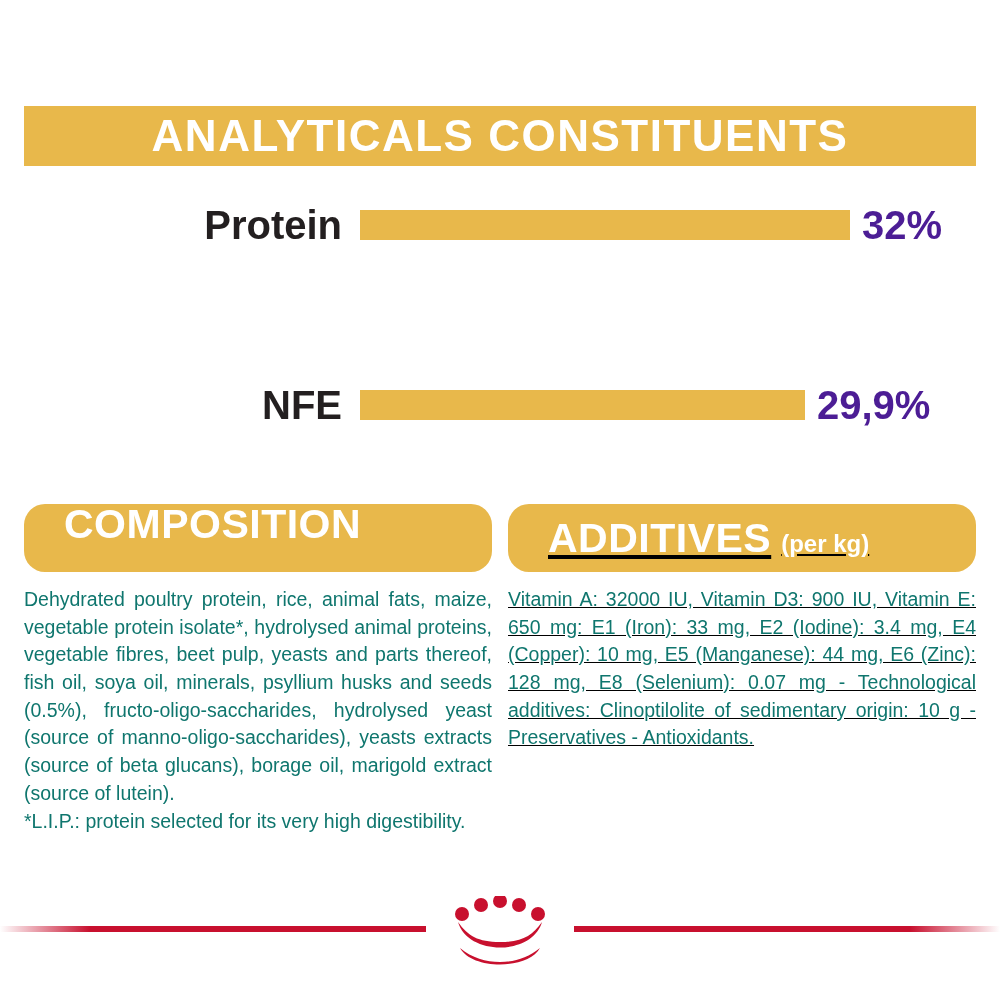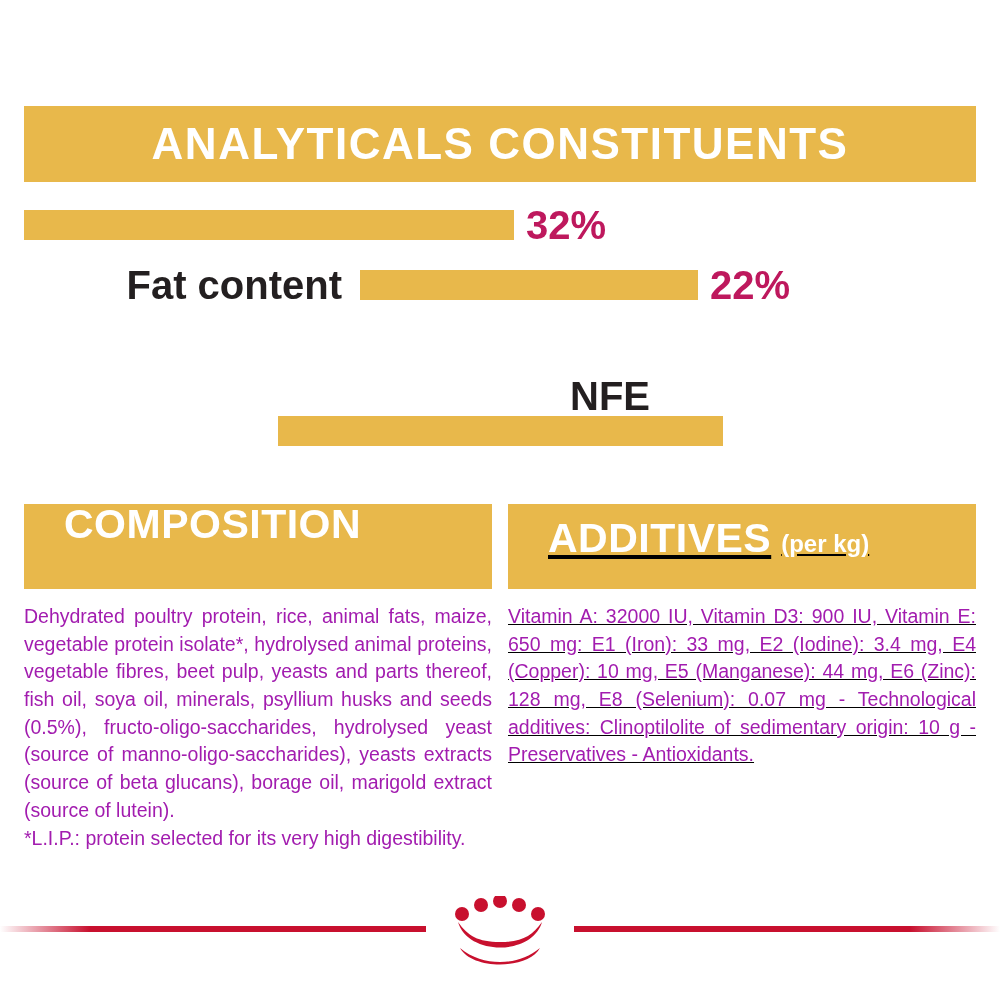--- a/index.html
+++ b/index.html
@@ -13,21 +13,21 @@
     position: relative;
     width: 1000px; height: 1000px;
     background: #ffffff;
     overflow: hidden;
   }
 
   
   .band {
     position: absolute;
     left: 24px; top: 106px;
-    width: 952px; height: 76px;
+    width: 952px; height: 60px;
     background: #e8b84b;
     display: flex;
     align-items: center;
     justify-content: center;
   }
   .band-title {
     color: #ffffff;
     font-size: 44px;
     font-weight: 700;
     letter-spacing: 1.5px;
@@ -63,61 +63,62 @@
     display: flex;
     align-items: center;
   }
   .bar {
     height: 30px;
     background: #e8b84b;
   }
   .bar-value {
     font-size: 40px;
     font-weight: 700;
-    color: #be185d;
+    color: #4c1d95;
     margin-left: 12px;
     white-space: nowrap;
     line-height: 1;
   }
 
   
   .col {
     position: absolute;
     top: 504px;
   }
   .col-left { left: 24px; width: 468px; }
   .col-right { left: 508px; width: 468px; text-decoration: underline; }
 
   .sub-band {
-    height: 85px;
+    height: 68px;
     background: #e8b84b;
     display: flex;
     align-items: baseline;
     padding-left: 40px;
+    border-radius: 21px;
   }
   .sub-title {
     color: #ffffff;
     font-size: 41px;
     font-weight: 700;
     letter-spacing: 0.5px;
     line-height: 1;
   }
   .sub-note {
     color: #ffffff;
     font-size: 24px;
     font-weight: 700;
     margin-left: 10px;
     line-height: 1;
     margin-top: 28px;
   }
   .body-text {
     margin-top: 14px;
     font-size: 19.5px;
     line-height: 1.42;
-    color: #a21caf;
+    color: #0f766e;
     text-align: justify;
     text-justify: inter-word;
     white-space: pre-line;
   }
 
   
   .footer {
     position: absolute;
     left: 0; bottom: 0;
     width: 1000px; height: 108px;
@@ -148,39 +149,34 @@
 
 <div class="page">
 
   <div class="band">
     <div class="band-title">ANALYTICALS CONSTITUENTS</div>
   </div>
 
   <div class="chart">
 
     <div class="row" style="top:0px;">
+      <div class="row-label">Protein</div>
       <div class="bar-wrap">
         <div class="bar" style="width:490px;"></div>
         <div class="bar-value">32%</div>
       </div>
     </div>
 
-    <div class="row" style="top:60px;">
-      <div class="row-label">Fat content</div>
-      <div class="bar-wrap">
-        <div class="bar" style="width:338px;"></div>
-        <div class="bar-value">22%</div>
-      </div>
-    </div>
-
-
-    <div class="row" style="top:180px;flex-direction:column;">
+
+
+    <div class="row" style="top:180px;">
       <div class="row-label">NFE</div>
       <div class="bar-wrap">
         <div class="bar" style="width:445px;"></div>
+        <div class="bar-value">29,9%</div>
       </div>
     </div>
 
   </div>
 
   <div class="col col-left">
     <div class="sub-band">
       <div class="sub-title">COMPOSITION</div>
     </div>
     <div class="body-text">Dehydrated poultry protein, rice, animal fats, maize, vegetable protein isolate*, hydrolysed animal proteins, vegetable fibres, beet pulp, yeasts and parts thereof, fish oil, soya oil, minerals, psyllium husks and seeds (0.5%), fructo-oligo-saccharides, hydrolysed yeast (source of manno-oligo-saccharides), yeasts extracts (source of beta glucans), borage oil, marigold extract (source of lutein).

